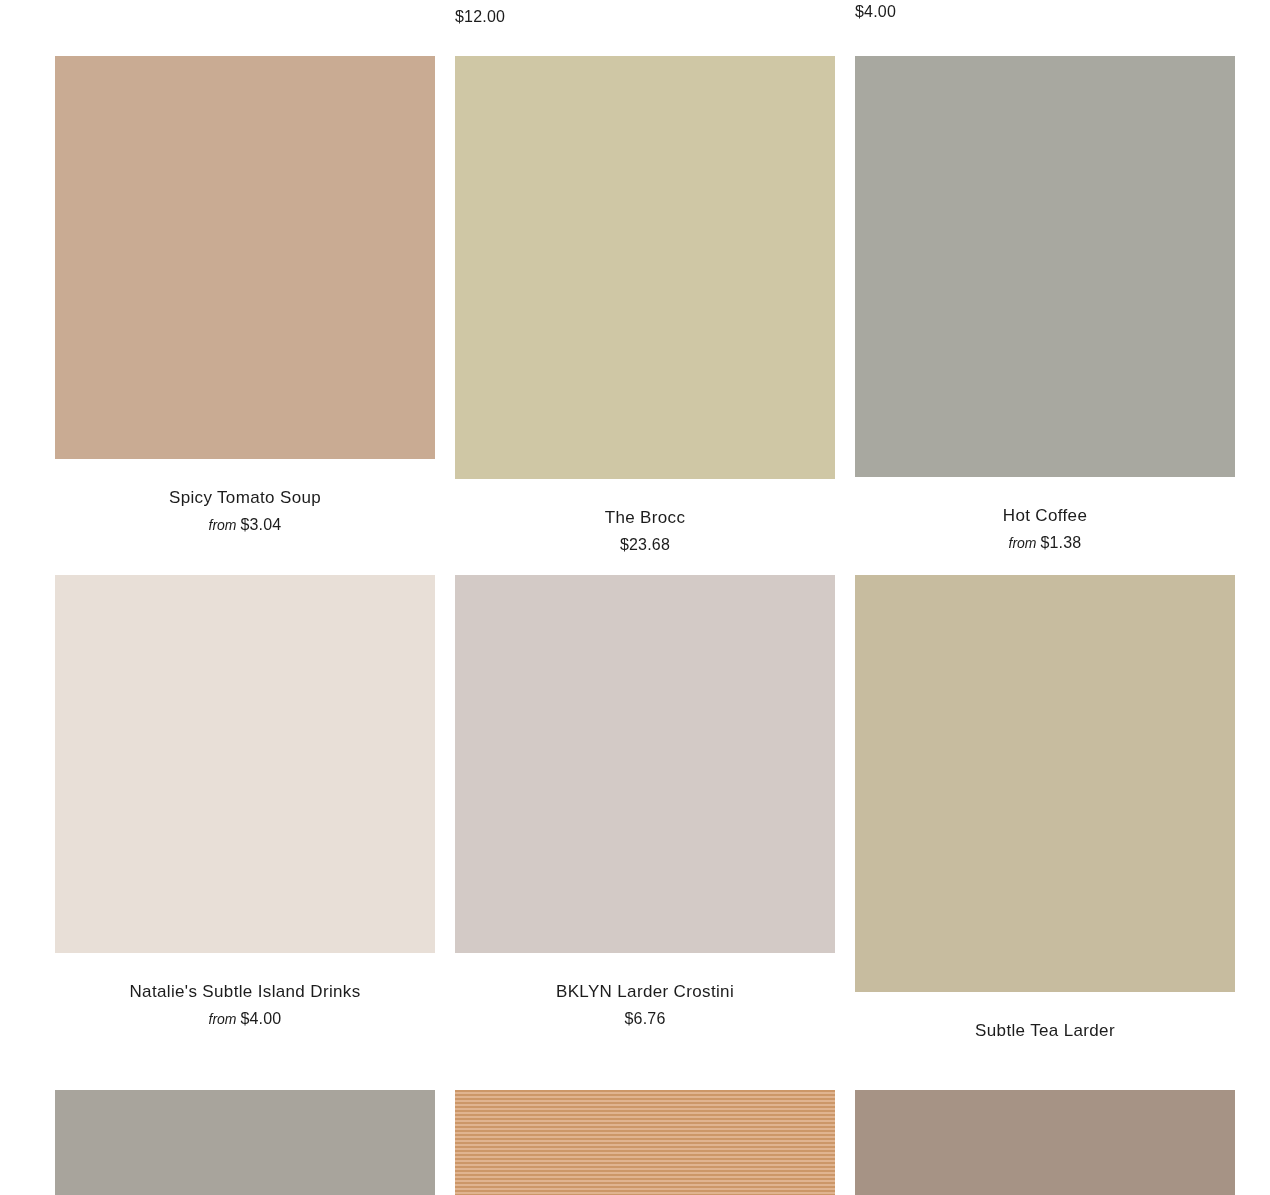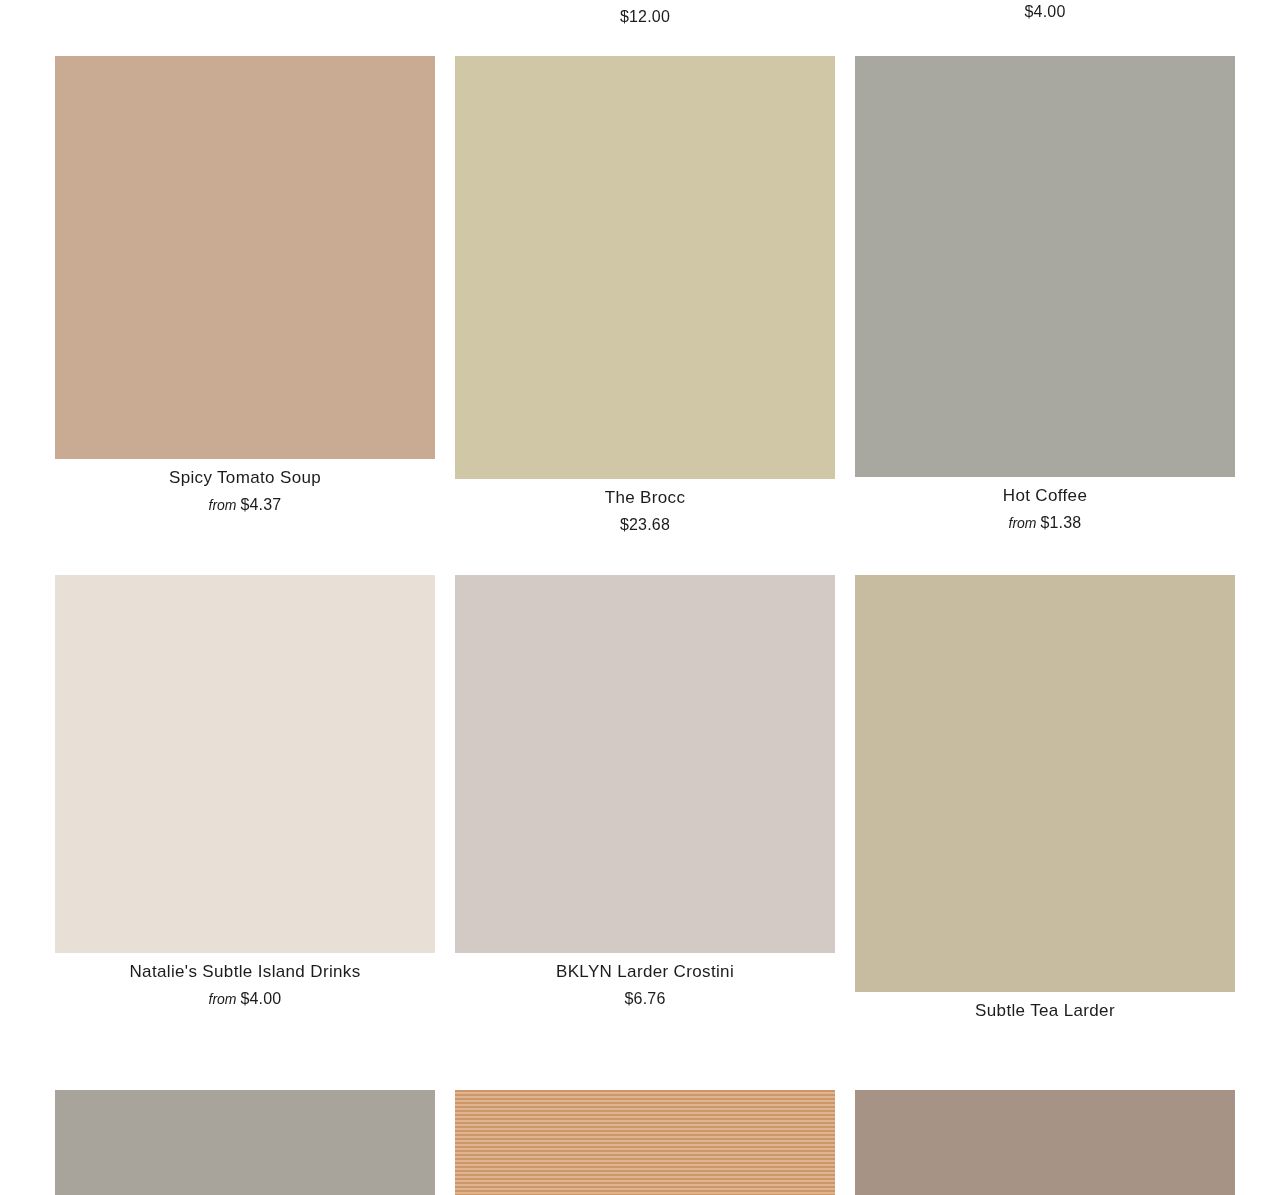--- a/index.html
+++ b/index.html
@@ -24,21 +24,20 @@
   
   .top-clip-row {
     position: absolute;
     top: 0;
     left: 0;
     width: 1270px;
     height: 30px;
   }
   .top-clip-price {
     position: absolute;
-    text-align: center;
     font-size: 16px;
     line-height: 20px;
     color: #1c1c1c;
     letter-spacing: .2px;
   }
   .top-clip-price.col2 { left: 455px; width: 380px; top: 7px; }
   .top-clip-price.col3 { left: 855px; width: 380px; top: 2px; }
 
   
   .grid-row {
@@ -60,21 +59,21 @@
   .col-3 { left: 855px; }
 
   .product-image {
     width: 380px;
     display: block;
     background-repeat: no-repeat;
   }
 
   .product-info {
     text-align: center;
-    padding-top: 8px;
+    padding-top: 28px;
   }
   .product-title {
     font-size: 17px;
     line-height: 21px;
     color: #1c1c1c;
     letter-spacing: .35px;
     font-weight: 400;
   }
   .product-price {
     font-size: 16px;
@@ -100,21 +99,21 @@
     <div class="top-clip-price col3">$4.00</div>
   </div>
 
   <div class="grid-row row-1">
 
     <div class="product-card col-1">
       <div class="product-image" style="height: 403px; background-color: rgb(201, 171, 147);"></div>
       <div class="product-info">
         <div class="product-title">Spicy Tomato Soup</div>
         <div class="product-price">
-          <span class="price-from">from</span><span>$4.37</span>
+          <span class="price-from">from</span><span>$3.04</span>
         </div>
       </div>
     </div>
 
     <div class="product-card col-2">
       <div class="product-image" style="height: 423px; background-color: rgb(207, 199, 165);"></div>
       <div class="product-info">
         <div class="product-title">The Brocc</div>
         <div class="product-price">
           <span class="price-from"></span><span>$23.68</span>

